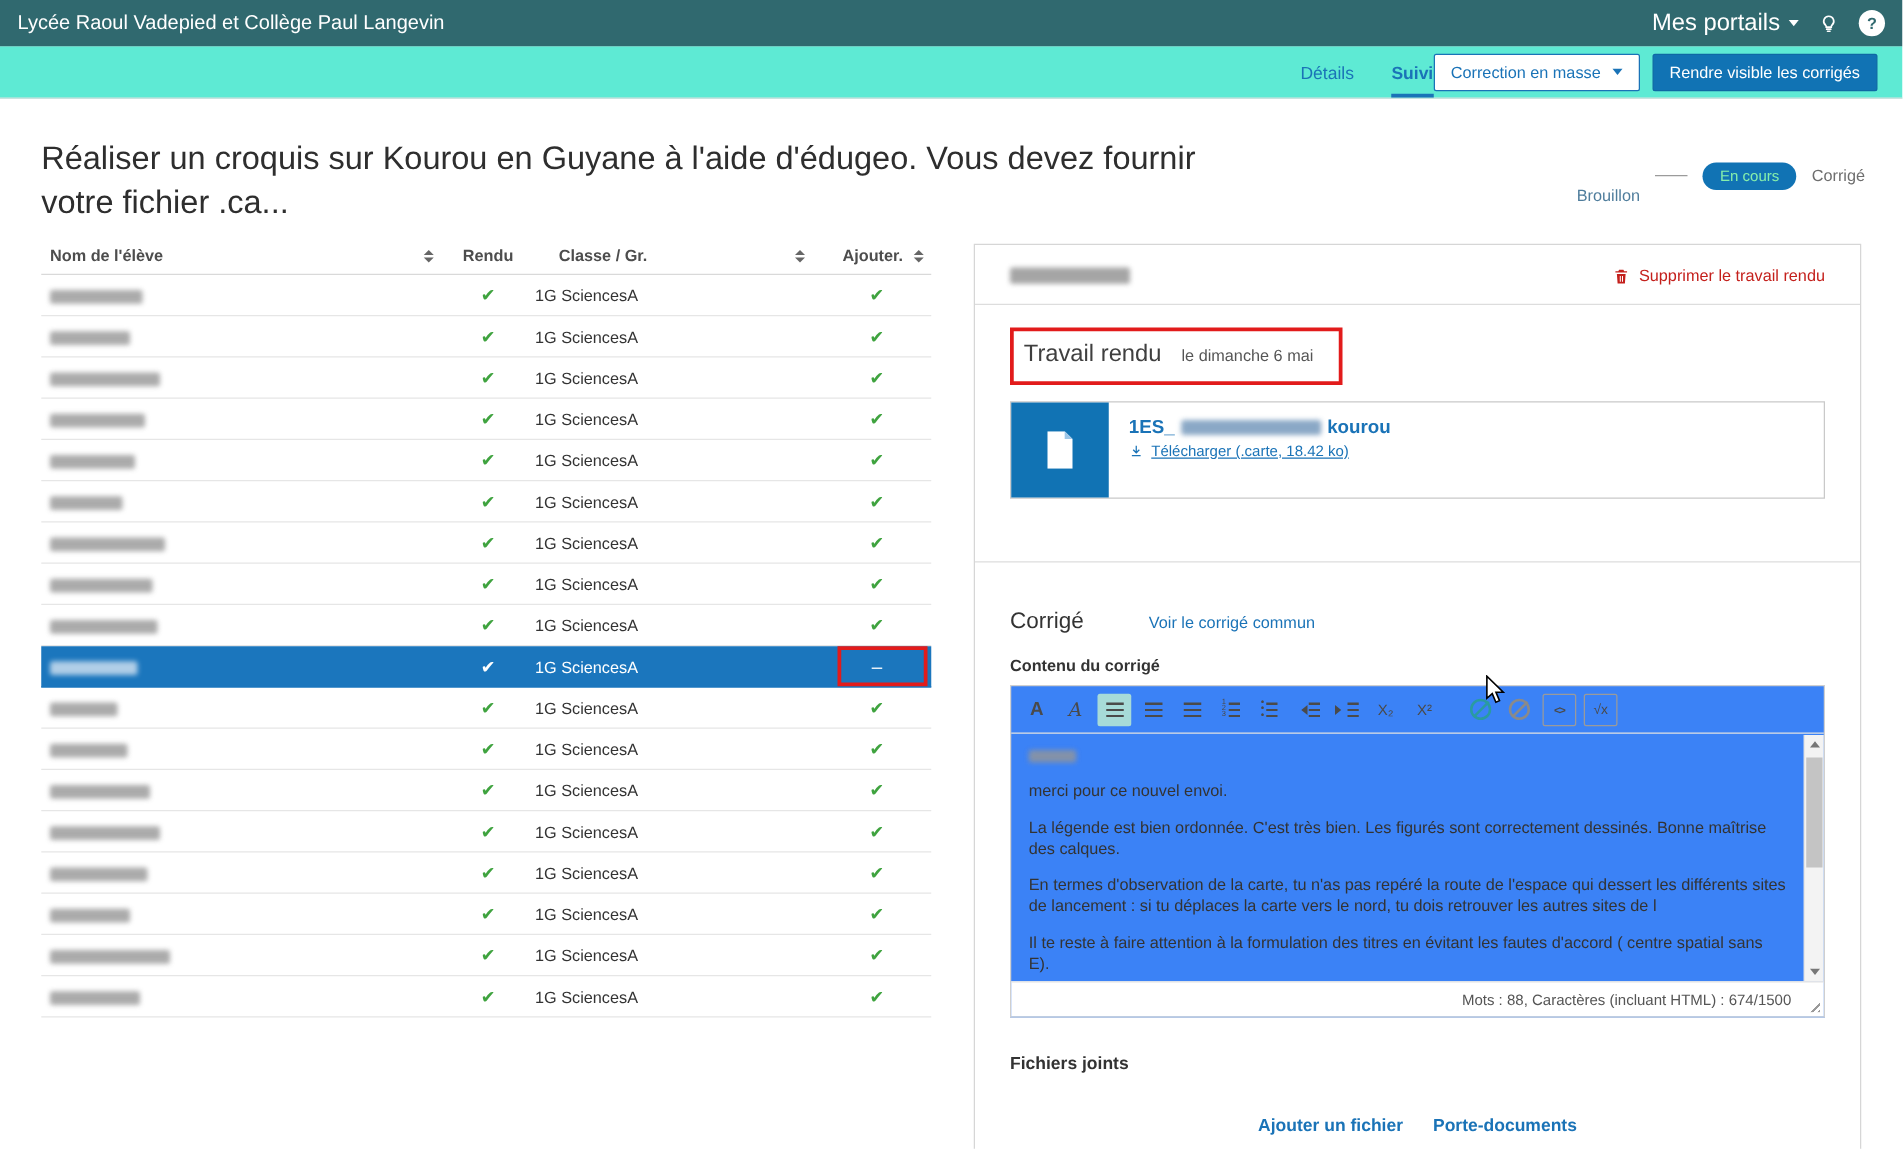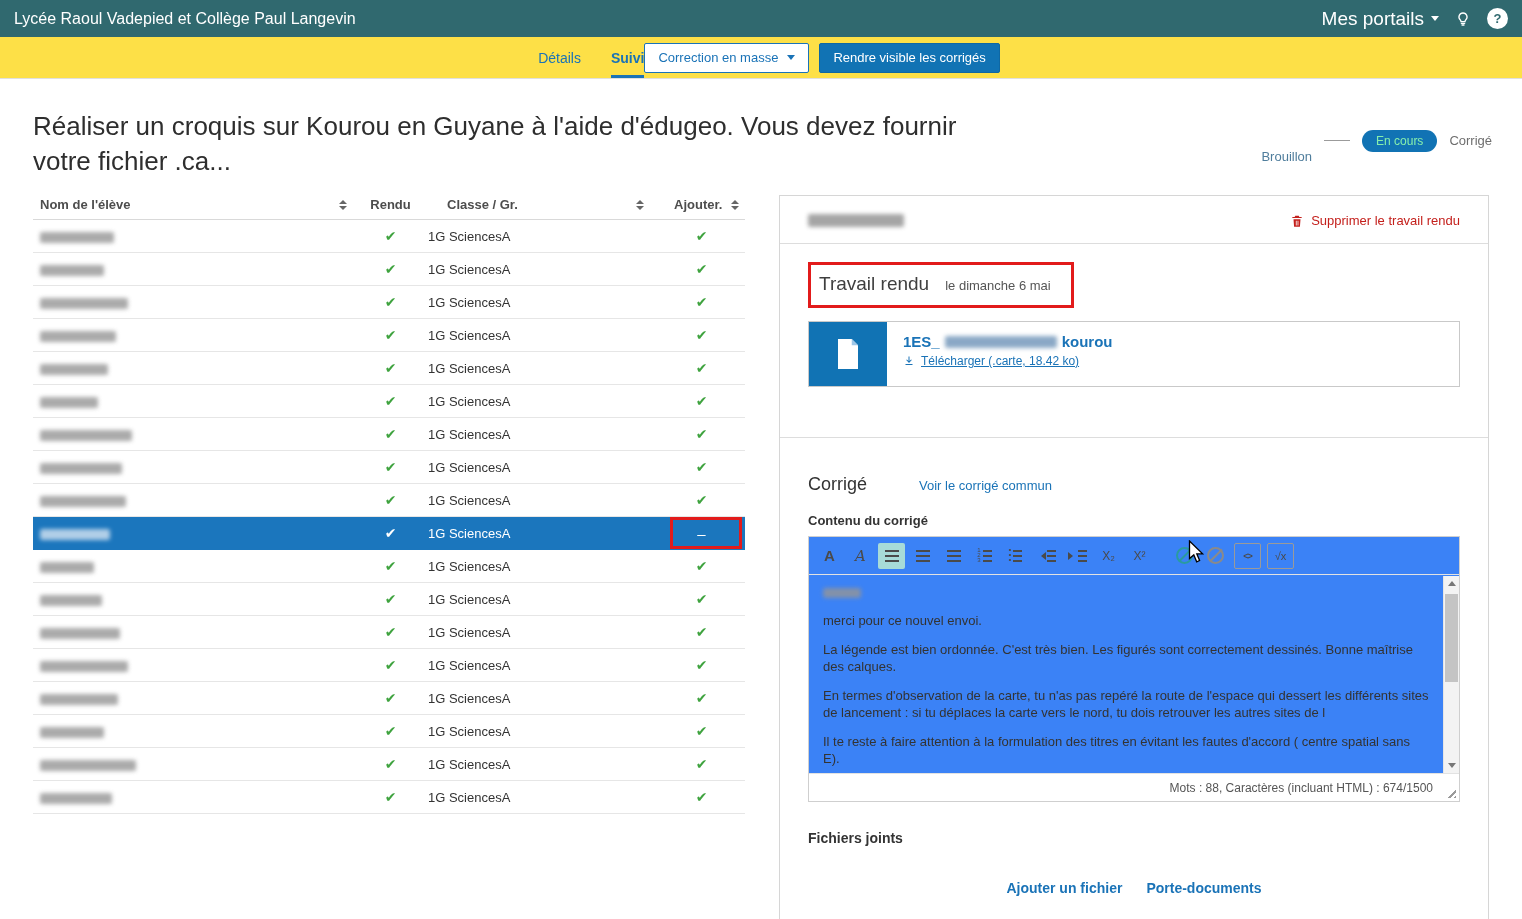--- a/index.html
+++ b/index.html
@@ -9,21 +9,21 @@
   
   .app-header{position:absolute;top:0;left:0;right:0;height:37px;background:#30696f;display:flex;align-items:center;justify-content:space-between;padding:0 14px;z-index:10;}
   .app-title{color:#fff;font-size:16px;}
   .header-right{display:flex;align-items:center;gap:16px;}
   .portals{color:#fff;font-size:19px;display:flex;align-items:center;gap:7px;cursor:pointer;}
   .caret-down{width:0;height:0;border-left:4px solid transparent;border-right:4px solid transparent;border-top:5px solid #fff;}
   .caret-down.blue{border-top-color:#1a73b7;}
   .help-circle{width:21px;height:21px;border-radius:50%;background:#fff;color:#30696f;font-weight:bold;font-size:13px;display:flex;align-items:center;justify-content:center;cursor:pointer;}
 
   
-  .subheader{position:absolute;top:37px;left:0;right:0;height:42px;background:#fde047;border-bottom:1px solid #e0e0e0;display:flex;align-items:center;justify-content:center;padding:0 20px 0 36px;z-index:9;}
+  .subheader{position:absolute;top:37px;left:0;right:0;height:42px;background:#5eead4;border-bottom:1px solid #e0e0e0;display:flex;align-items:center;justify-content:flex-end;padding:0 20px 0 36px;z-index:9;}
   .tabs{display:flex;gap:30px;height:100%;}
   .tab{height:100%;display:flex;align-items:center;font-size:14px;color:#1a73b7;cursor:pointer;}
   .tab.active{font-weight:bold;box-shadow:inset 0 -3px 0 #1a73b7;}
   .actions{display:flex;gap:10px;}
   .btn{height:30px;font-size:13px;display:flex;align-items:center;gap:9px;padding:0 13px;border-radius:2px;cursor:pointer;white-space:nowrap;}
   .btn.outline{border:1px solid #1a73b7;color:#1a73b7;background:#fff;}
   .btn.primary{background:#1173b4;color:#fff;border:1px solid #0f68a4;}
 
   
   .main{position:absolute;top:79px;left:0;right:0;bottom:0;}
@@ -83,21 +83,21 @@
   .tbody .trow:nth-child(18) .redacted{width:72px;}
 
   
   .panel{position:absolute;left:779px;top:116px;width:710px;height:860px;border:1px solid #d6d6d6;background:#fff;}
   .panel-header{display:flex;align-items:center;justify-content:space-between;padding:17px 28px 15px;}
   .delete-link{display:flex;align-items:center;gap:7px;color:#c4201c;font-size:13px;cursor:pointer;}
   .submission{padding:18px 28px 50px;border-top:1px solid #ddd;border-bottom:1px solid #ddd;}
   .annotation-wrap{display:inline-flex;align-items:baseline;gap:16px;border:3px solid #e21b1b;padding:8px 20px 10px 8px;}
   .submission-heading{font-size:19px;color:#3f3f3f;}
   .submission-date{font-size:13px;color:#555;}
-  .file-card{margin-top:13px;border:1px solid #c9c9c9;height:66px;display:flex;align-items:stretch;}
+  .file-card{margin-top:13px;border:1px solid #c9c9c9;height:78px;display:flex;align-items:stretch;}
   .file-icon-box{width:78px;background:#1173b4;display:flex;align-items:center;justify-content:center;flex:none;}
   .file-info{padding:11px 16px;display:flex;flex-direction:column;gap:4px;}
   .file-link{font-size:15px;font-weight:bold;color:#1a73b7;display:flex;align-items:center;gap:5px;cursor:pointer;}
   .download-link{font-size:12px;color:#1a73b7;display:flex;align-items:center;gap:6px;cursor:pointer;}
   .download-link .lbl{text-decoration:underline;}
 
   .correction{padding:36px 28px 0;}
   .correction-head{display:flex;align-items:baseline;gap:52px;}
   .correction-title{font-size:18px;color:#333;}
   .common-link{font-size:13px;color:#1a73b7;cursor:pointer;}

